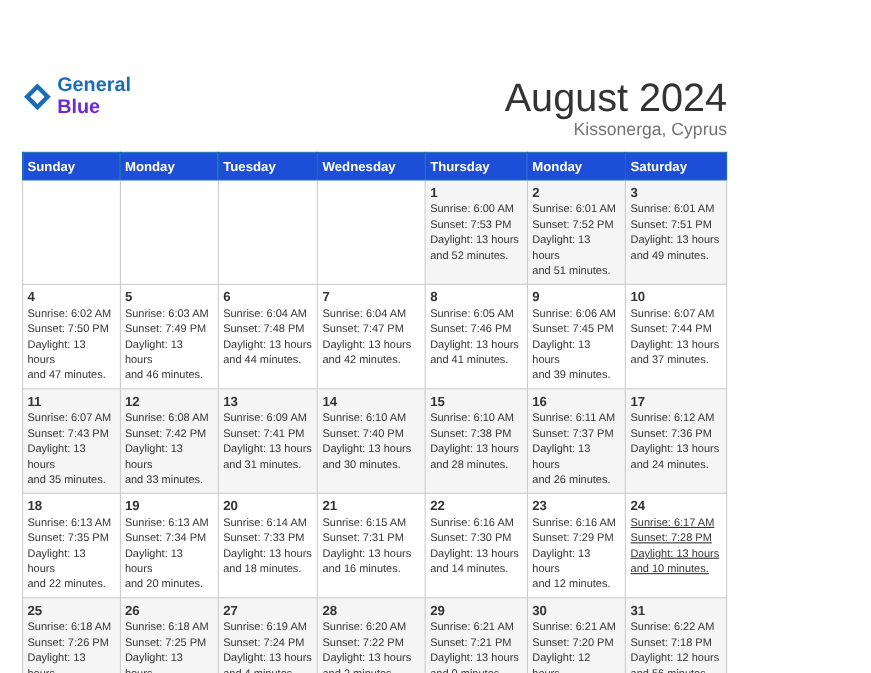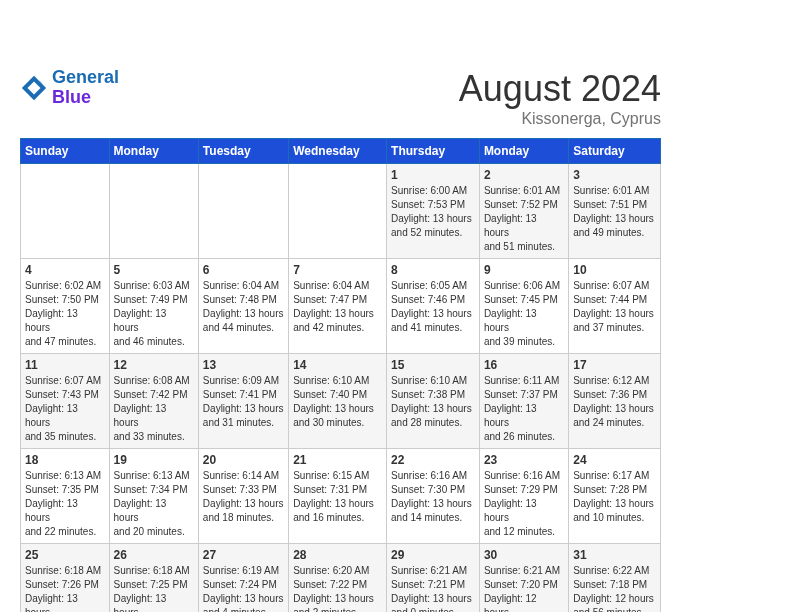--- a/index.html
+++ b/index.html
@@ -296,21 +296,21 @@
           </td>
           <td>
             <div class="day-number">23</div>
             <div class="day-info" style="white-space: pre-line;">Sunrise: 6:16 AM
 Sunset: 7:29 PM
 Daylight: 13 hours
 and 12 minutes.</div>
           </td>
           <td>
             <div class="day-number">24</div>
-            <div class="day-info" style="white-space: pre-line;">Sunrise: 6:17 AM
+            <div class="day-info" style="white-space: pre-line; text-decoration: underline;">Sunrise: 6:17 AM
 Sunset: 7:28 PM
 Daylight: 13 hours
 and 10 minutes.</div>
           </td>
         </tr>
         <tr>
           <td>
             <div class="day-number">25</div>
             <div class="day-info" style="white-space: pre-line;">Sunrise: 6:18 AM
 Sunset: 7:26 PM

